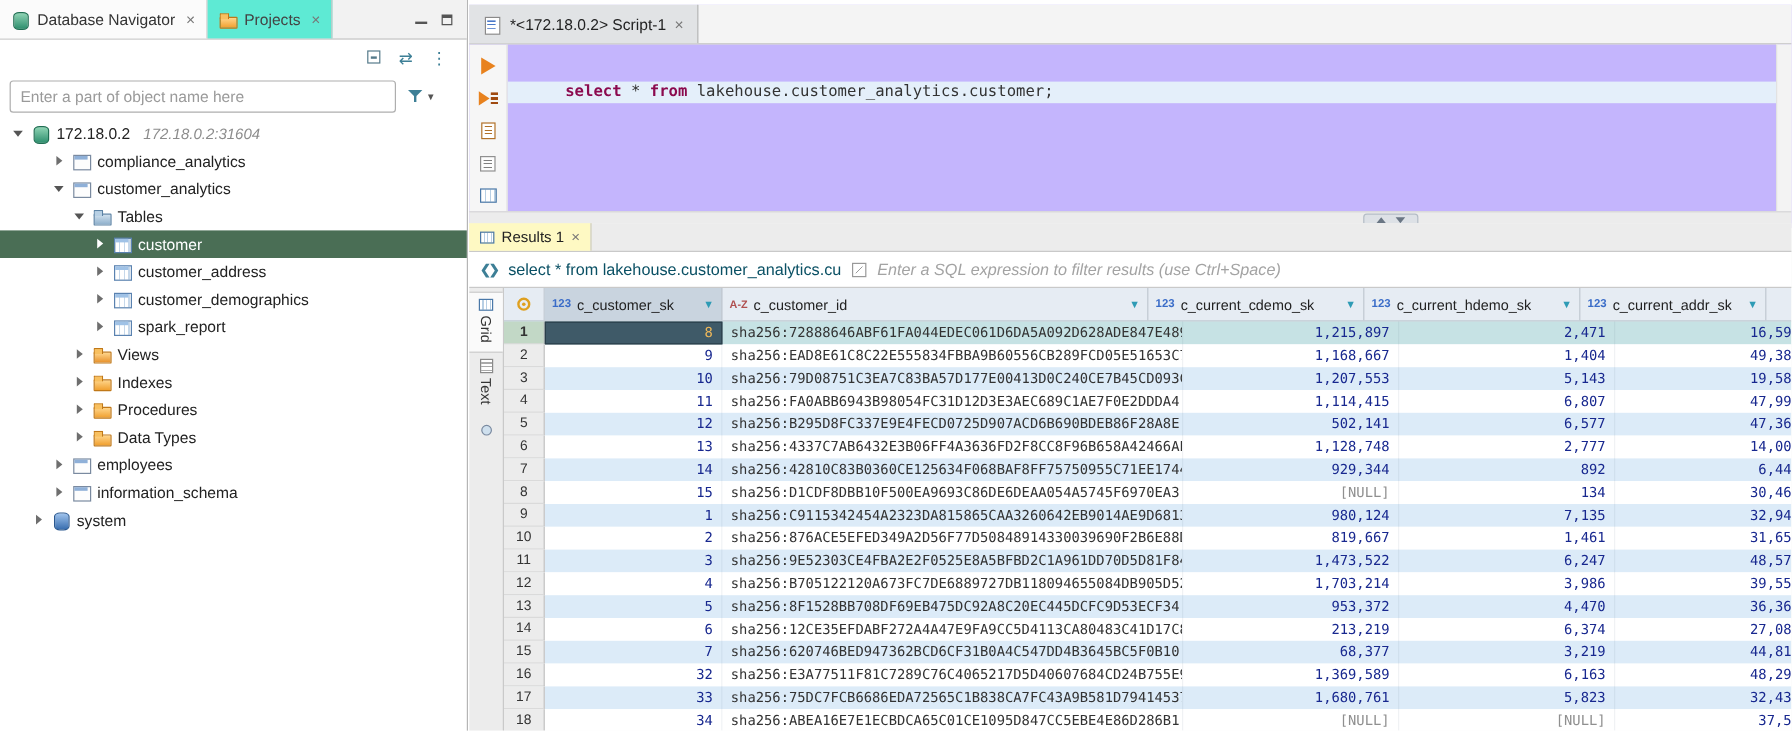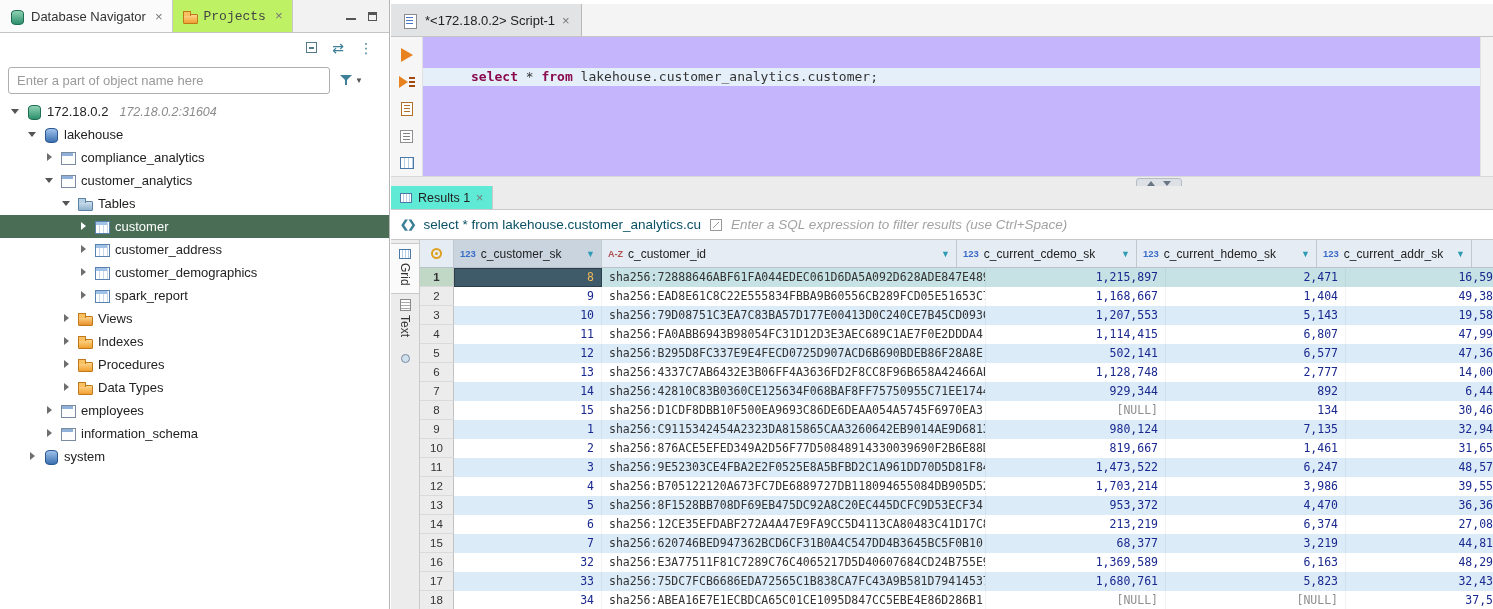--- a/index.html
+++ b/index.html
@@ -3,21 +3,21 @@
 <meta charset="utf-8">
 <style>
   * { box-sizing: border-box; margin: 0; padding: 0; }
   html,body { width:1493px; height:609px; overflow:hidden; }
   body { font-family:"Liberation Sans", sans-serif; background:#fff; position:relative; color:#222; }
 
   
   #navigator { position:absolute; left:0; top:0; width:390px; height:609px; background:#fff; border-right:1px solid #b5b5b5; }
   .nav-tabbar { height:33px; background:#f2f2f2; border-bottom:1px solid #c5c5c5; display:flex; align-items:stretch; }
   .tab { display:flex; align-items:center; gap:6px; padding:0 9px; font-size:13px; color:#333; border-right:1px solid #c9c9c9; background:#fbfbfb; }
-  .tab.inactive { background:#bef264; color:#444;font-family:Liberation Mono, monospace; }
+  .tab.inactive { background:#5eead4; color:#444; }
   .tab .close { color:#777; font-size:13px; margin-left:3px; cursor:pointer; }
   .win-btns { margin-left:auto; display:flex; align-items:center; gap:12px; padding:0 12px; }
   .minimize-glyph { width:10px; height:8px; border-bottom:2px solid #555; display:inline-block; }
   .maximize-glyph { width:9px; height:9px; border:1.5px solid #555; display:inline-block; border-top-width:3px; }
 
   .nav-toolbar { height:30px; display:flex; justify-content:flex-end; align-items:center; gap:15px; padding:0 16px; }
   .nt-icon { color:#3d7f96; font-size:14px; line-height:14px; }
   .collapse-all-glyph { width:11px; height:11px; border:1px solid #557a8a; position:relative; display:inline-block; background:#fff; }
   .collapse-all-glyph::before { content:""; position:absolute; left:2px; top:4px; width:5px; height:1.5px; background:#557a8a; }
 
@@ -79,21 +79,21 @@
   .tk-pl { color:#333; }
   .ed-scroll { position:absolute; right:0; top:33px; width:13px; bottom:14px; background:#f3f3f3; border-left:1px solid #e2e2e2; }
   .sash { position:absolute; left:0; right:0; bottom:0; height:14px; background:#ececec; border-top:1px solid #d8d8d8; }
   .sash-handle { position:absolute; left:745px; top:1px; width:46px; height:11px; background:#dde1e6; border:1px solid #b4bcc6; border-radius:3px; display:flex; align-items:center; justify-content:center; gap:8px; cursor:pointer; }
   .tri-up { width:0; height:0; border-left:4px solid transparent; border-right:4px solid transparent; border-bottom:5px solid #6a7684; }
   .tri-down { width:0; height:0; border-left:4px solid transparent; border-right:4px solid transparent; border-top:5px solid #6a7684; }
 
   
   #results { position:absolute; left:391px; top:186px; width:1102px; height:423px; background:#f8f8f8; }
   .res-tabbar { height:24px; background:#ececec; border-bottom:1px solid #c9c9c9; display:flex; align-items:stretch; }
-  .res-tab { background:#5eead4; border-right:1px solid #c9c9c9; display:flex; align-items:center; gap:6px; padding:0 9px; font-size:12.5px; color:#222; }
+  .res-tab { background:#fef9c3; border-right:1px solid #c9c9c9; display:flex; align-items:center; gap:6px; padding:0 9px; font-size:12.5px; color:#222; }
   .mini-grid-icon { width:12px; height:10px; border:1px solid #4a78a8; background:repeating-linear-gradient(to right,#fff 0 2px,#b8cfe4 2px 3px); }
   .filter-bar { height:30px; background:#fff; border-bottom:1px solid #c9c9c9; display:flex; align-items:center; gap:9px; padding:0 9px; font-size:13.5px; }
   .stmt-icon { color:#3d7f96; font-size:11px; letter-spacing:-2px; font-weight:bold; }
   .stmt-text { color:#0a5064; }
   .expand-glyph { width:12px; height:12px; border:1px solid #999; position:relative; display:inline-block; flex:none; }
   .expand-glyph::after { content:""; position:absolute; left:2px; top:2px; width:6px; height:6px; background:linear-gradient(135deg,transparent 45%,#999 45% 55%,transparent 55%); }
   .filter-ph { color:#a3a3a3; font-style:italic; }
 
   .res-body { position:absolute; top:54px; left:0; right:0; bottom:0; display:flex; overflow:hidden; }
   .side-strip { width:29px; background:#ececec; border-right:1px solid #c9c9c9; display:flex; flex-direction:column; align-items:center; padding-top:3px; flex:none; }
@@ -161,25 +161,20 @@
       <span class="mini-drop">▼</span>
     </span>
   </div>
   <div id="tree">
       <div class="tree-row" style="padding-left: 10px;">
         <span class="arrow exp"></span>
         <span class="ic ic-connection"></span>
         <span>172.18.0.2</span>
         <span class="tree-detail">172.18.0.2:31604</span>
       </div>
-      <div class="tree-row" style="padding-left: 27px;">
-        <span class="arrow exp"></span>
-        <span class="ic ic-database"></span>
-        <span>lakehouse</span>
-      </div>
       <div class="tree-row" style="padding-left: 44px;">
         <span class="arrow col"></span>
         <span class="ic ic-schema"></span>
         <span>compliance_analytics</span>
       </div>
       <div class="tree-row" style="padding-left: 44px;">
         <span class="arrow exp"></span>
         <span class="ic ic-schema"></span>
         <span>customer_analytics</span>
       </div>

